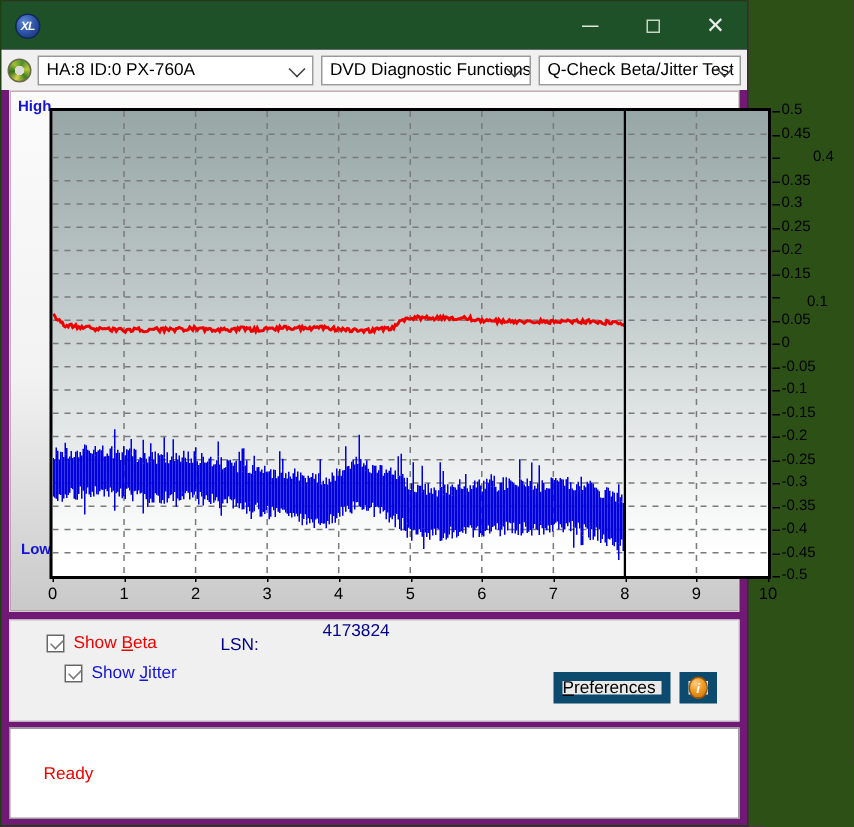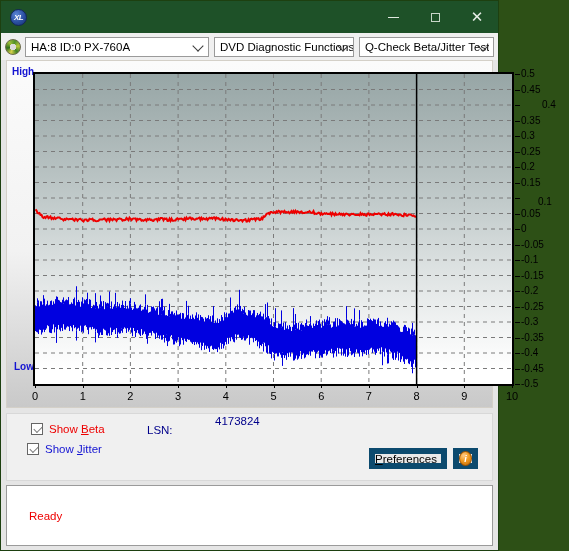--- a/index.html
+++ b/index.html
@@ -3,21 +3,21 @@
 <meta charset="utf-8">
 <style>
   html,body{margin:0;padding:0;}
   body{
     width:569px;height:551px;overflow:hidden;
     font-family:"Liberation Sans", sans-serif;
     background:#2d5016;
   }
   .window{
     position:absolute;left:0;top:0;width:499px;height:551px;
-    background:#e5e5e5;
+    background:#701a75;
     border:1px solid #1d4010;
     box-sizing:border-box;
     display:flex;flex-direction:column;
   }
   
   .titlebar{
     height:32px;flex:0 0 32px;background:#1e5128;
     display:flex;align-items:center;
     position:relative;
   }
@@ -121,21 +121,21 @@
   }
   .xtickmark{position:absolute;width:1px;height:4px;background:#000;}
   
   .controls{
     flex:0 0 68px;height:68px;margin:5px 5px 0 5px;
     border:1px solid #d8d8d8;background:#f0f0f0;
     box-sizing:border-box;position:relative;
   }
   .cb-row{display:flex;align-items:center;position:absolute;}
   .cb-beta{left:24px;top:9px;}
-  .cb-jit{left:20px;top:29px;}
+  .cb-jit{left:36px;top:29px;}
   .cbox{
     width:12px;height:12px;background:#fff;border:1px solid #666;
     box-sizing:border-box;position:relative;margin-right:6px;
     flex:0 0 12px;
   }
   .cbox::after{
     content:"";position:absolute;left:2px;top:2px;width:7px;height:4px;
     border-left:1.5px solid #7a7a7a;border-bottom:1.5px solid #7a7a7a;
     transform:rotate(-45deg);
   }

